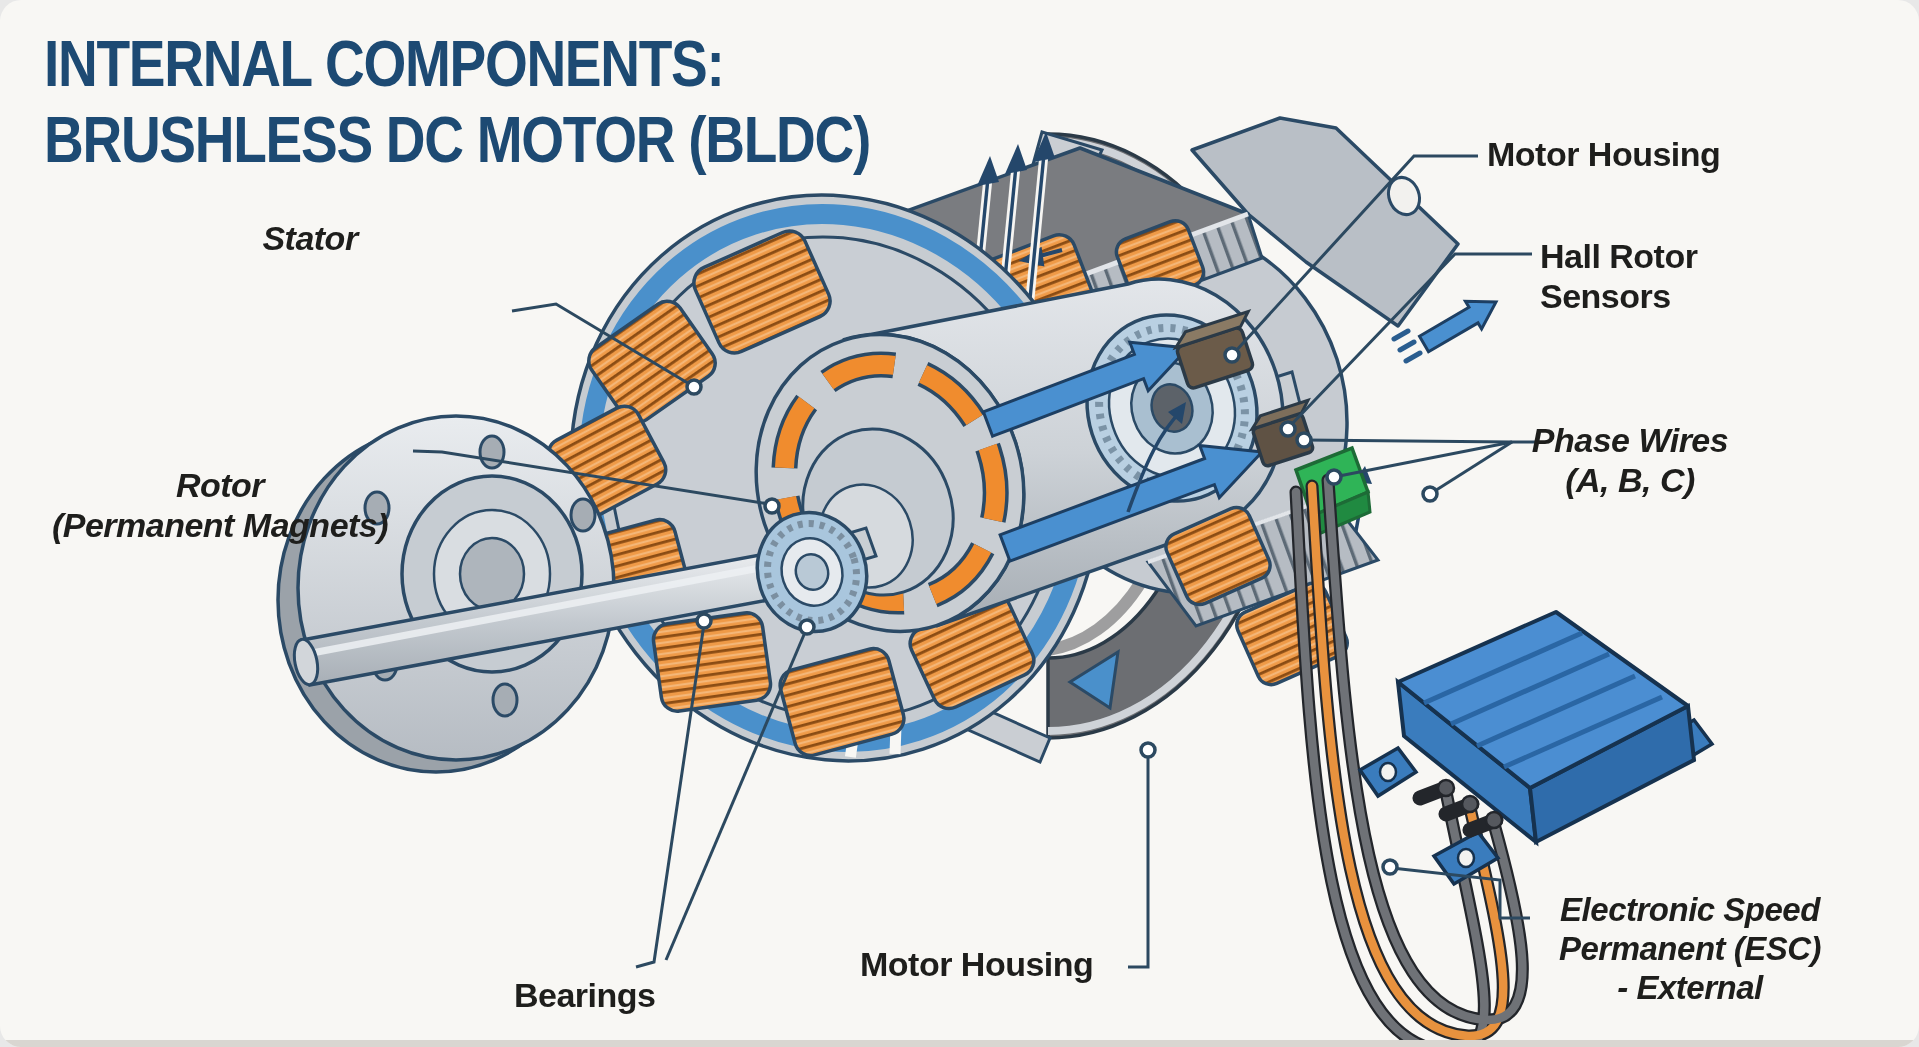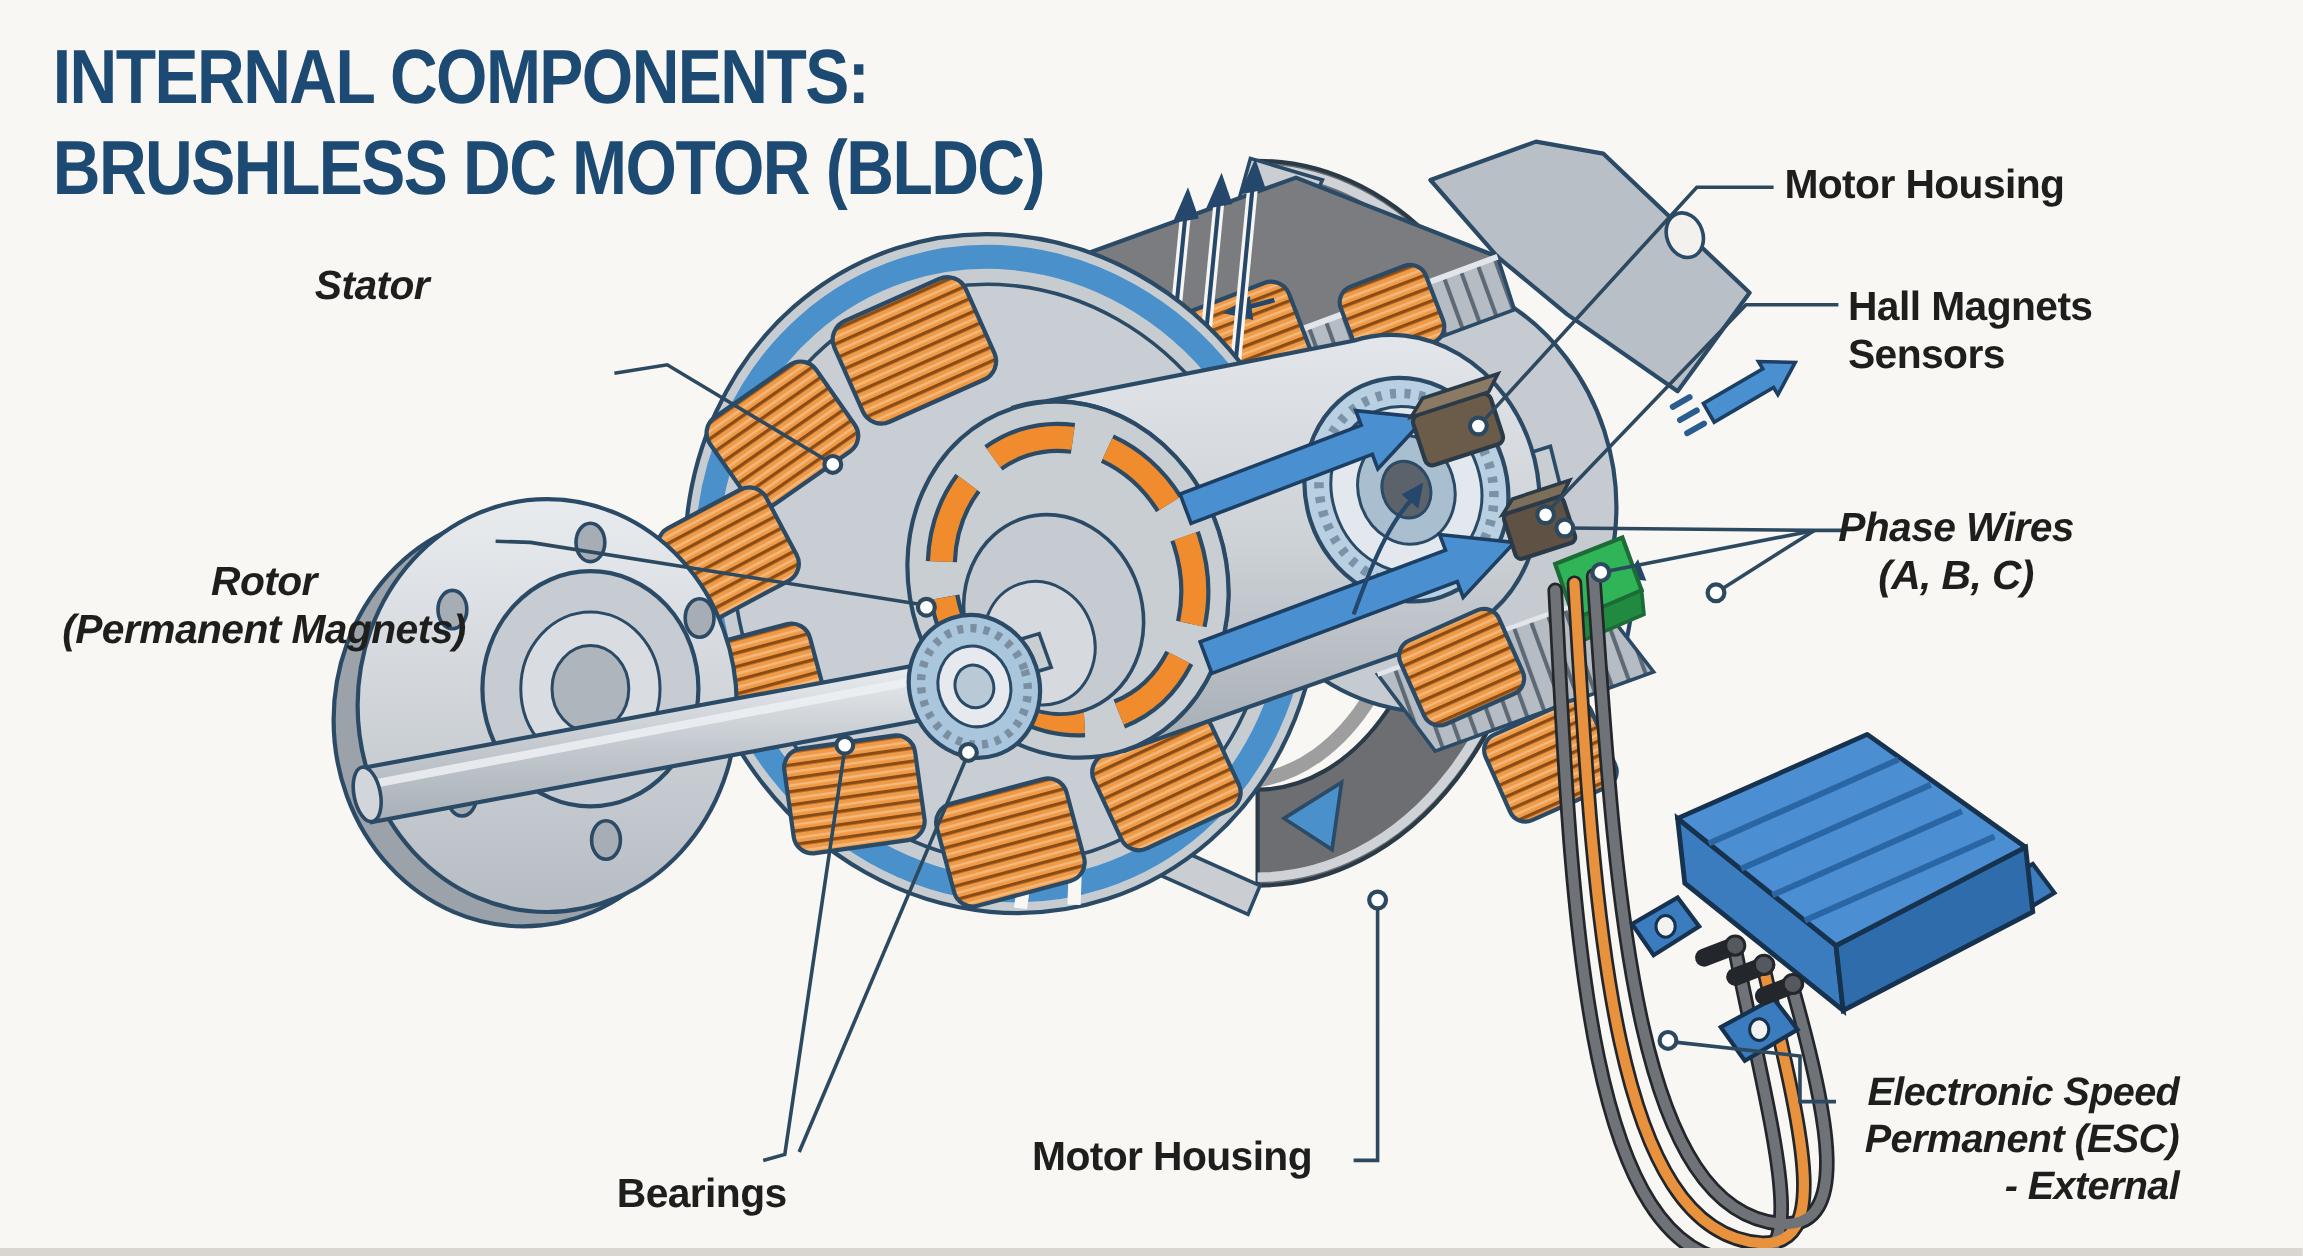--- a/index.html
+++ b/index.html
@@ -1,17 +1,17 @@
 <!DOCTYPE html>
 <html><head>
 <meta charset="utf-8">
 <style>
   html,body{margin:0;padding:0;background:#e8e8e8;}
   #stage{position:relative;width:1919px;height:1047px;background:#f8f7f4;overflow:hidden;
-         font-family:"Liberation Sans",sans-serif;}
+         font-family:"Liberation Sans",sans-serif;border-radius:21px;}
   #art{position:absolute;left:0;top:0;}
   .title{position:absolute;left:44px;top:26px;
          font:700 64px/76px "Liberation Sans",sans-serif;
          color:#1d4a73;letter-spacing:-1.5px;transform:scaleX(.86);transform-origin:left top;
          white-space:nowrap;}
   .label{position:absolute;font:700 34px/40px "Liberation Sans",sans-serif;color:#1e1e1c;
          letter-spacing:-.5px;white-space:nowrap;}
   .center{text-align:center;font-style:italic;}
   .esc-label{font-size:33px;line-height:39px;}
   .lbl-line{display:block;}
@@ -297,32 +297,32 @@
 </div>
 
 <div class="label center" style="left:10px;top:437px;width:420px;margin-top:28px;">
   <span class="lbl-line">Rotor</span>
   <span class="lbl-line">(Permanent Magnets)</span>
 </div>
 
 <div class="label" style="left:1487px;top:134px;">Motor Housing</div>
 
 <div class="label" style="left:1540px;top:236px;">
-  <span class="lbl-line">Hall Magnets</span>
+  <span class="lbl-line">Hall Rotor</span>
   <span class="lbl-line">Sensors</span>
 </div>
 
 <div class="label center" style="left:1490px;top:420px;width:280px;">
   <span class="lbl-line">Phase Wires</span>
   <span class="lbl-line">(A, B, C)</span>
 </div>
 
 <div class="label" style="left:514px;top:975px;">Bearings</div>
 
 <div class="label" style="left:860px;top:944px;">Motor Housing</div>
 
-<div class="label center esc-label" style="left:1456px;top:890px;width:360px;text-align:right;">
+<div class="label center esc-label" style="left:1510px;top:890px;width:360px;">
   <span class="lbl-line">Electronic Speed</span>
   <span class="lbl-line">Permanent (ESC)</span>
   <span class="lbl-line">- External</span>
 </div>
 
 </div>
 
 </body></html>

